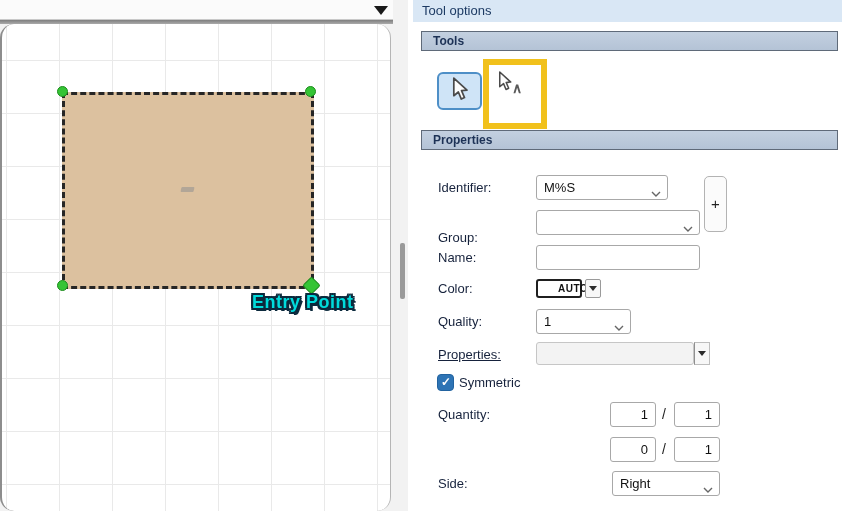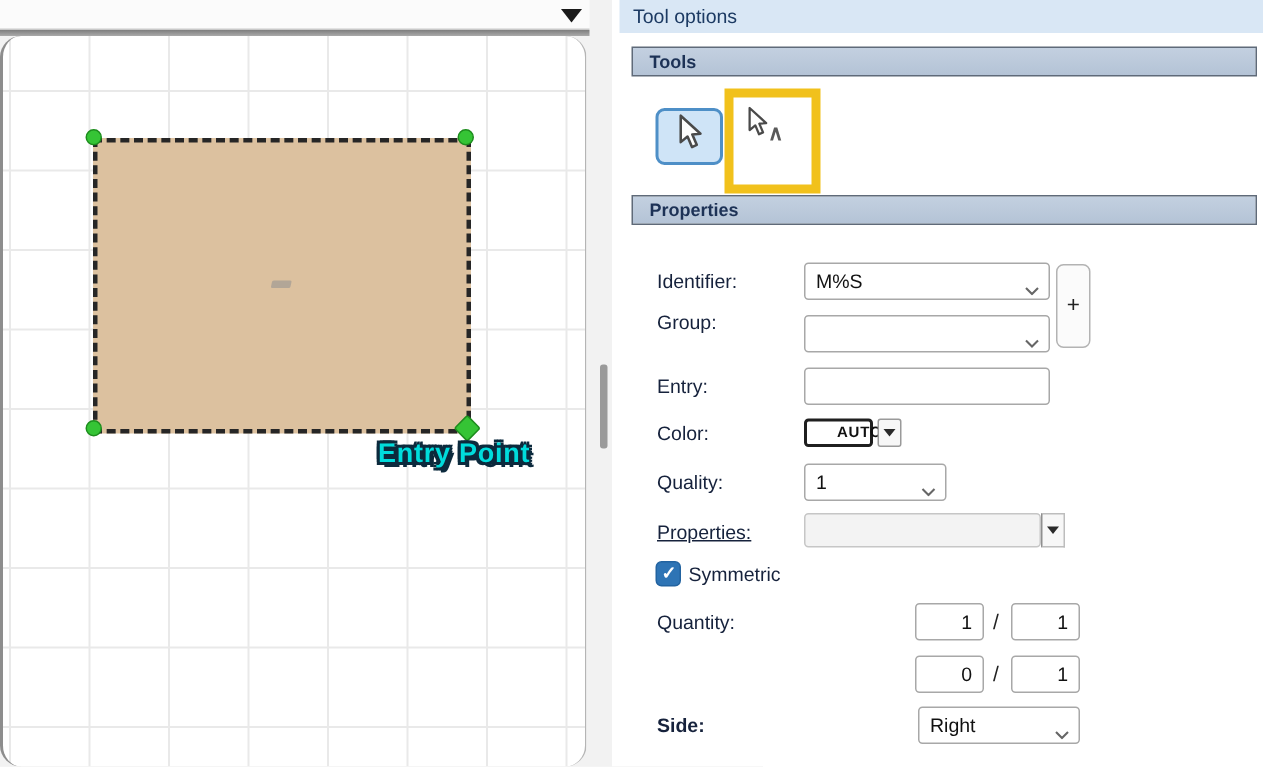--- a/index.html
+++ b/index.html
@@ -151,41 +151,41 @@
         <svg width="19" height="21" viewBox="0 0 20 22">
           <path d="M5 1 L5 16.5 L9 13.2 L11.6 19.4 L14.4 18.1 L11.8 12 L16.6 11.6 Z" fill="#fdfdfd" stroke="#4a4a4a" stroke-width="1.6" stroke-linejoin="round"></path>
         </svg>
       </span>
       <span class="caret-mark">∧</span>
     </div>
 
     <div class="section-bar bar-props">Properties</div>
 
     <div class="field-label" style="top:180px;">Identifier:</div>
-    <div class="combo" style="top:175px; width:164px;">
+    <div class="combo" style="top:175px; width:132px;">
       <span>M%S</span>
       <span class="chev">
         <svg width="10" height="6">
             <polyline points="1,1 5,5 9,1" fill="none" stroke="#666" stroke-width="1.4"></polyline>
           </svg>
       </span>
     </div>
     <div class="plus-btn">+</div>
 
-    <div class="field-label" style="top:207px;">Group:</div>
+    <div class="field-label" style="top:230px;">Group:</div>
     <div class="combo" style="top:210px; width:164px;">
       <span></span>
       <span class="chev">
         <svg width="10" height="6">
             <polyline points="1,1 5,5 9,1" fill="none" stroke="#666" stroke-width="1.4"></polyline>
           </svg>
       </span>
     </div>
 
-    <div class="field-label" style="top:250px;">Entry:</div>
+    <div class="field-label" style="top:250px;">Name:</div>
     <input class="text-input" style="top: 245px;" type="text" value="">
 
     <div class="field-label" style="top:281px;">Color:</div>
     <div class="auto-btn">AUTO</div>
     <div class="auto-drop">
       <span class="tri-down"></span>
     </div>
 
     <div class="field-label" style="top:314px;">Quality:</div>
     <div class="combo" style="top:309px; width:95px;">
@@ -208,21 +208,21 @@
 
     <div class="field-label" style="top:407px;">Quantity:</div>
     <input class="num-input" style="left: 202px; top: 402px;" type="text" value="1">
     <div class="slash" style="left:254px; top:406px;">/</div>
     <input class="num-input" style="left: 266px; top: 402px;" type="text" value="1">
 
     <input class="num-input" style="left: 202px; top: 437px;" type="text" value="0">
     <div class="slash" style="left:254px; top:441px;">/</div>
     <input class="num-input" style="left: 266px; top: 437px;" type="text" value="1">
 
-    <div class="field-label" style="top:476px;font-weight:bold;">Side:</div>
+    <div class="field-label" style="top:476px;">Side:</div>
     <div class="combo" style="left:204px; top:471px; width:108px;">
       <span>Right</span>
       <span class="chev">
         <svg width="10" height="6">
             <polyline points="1,1 5,5 9,1" fill="none" stroke="#666" stroke-width="1.4"></polyline>
           </svg>
       </span>
     </div>
   </div>
 </div>

